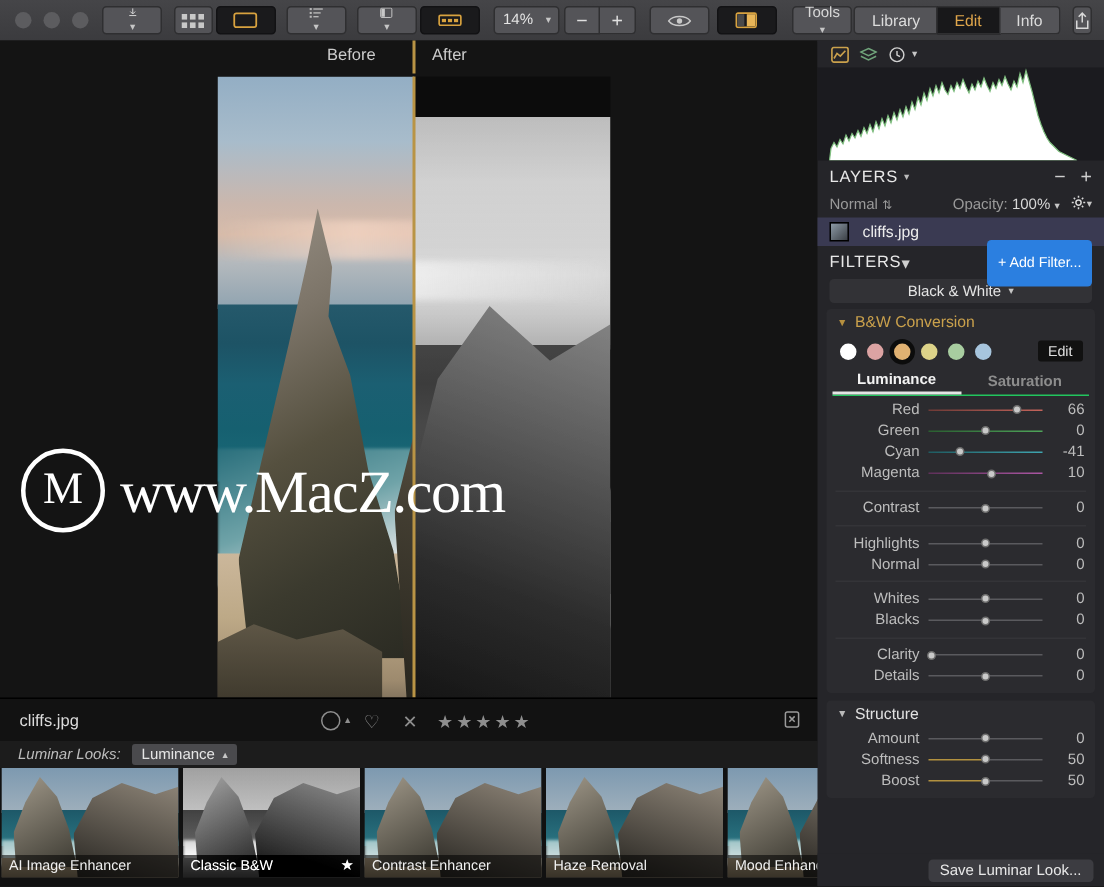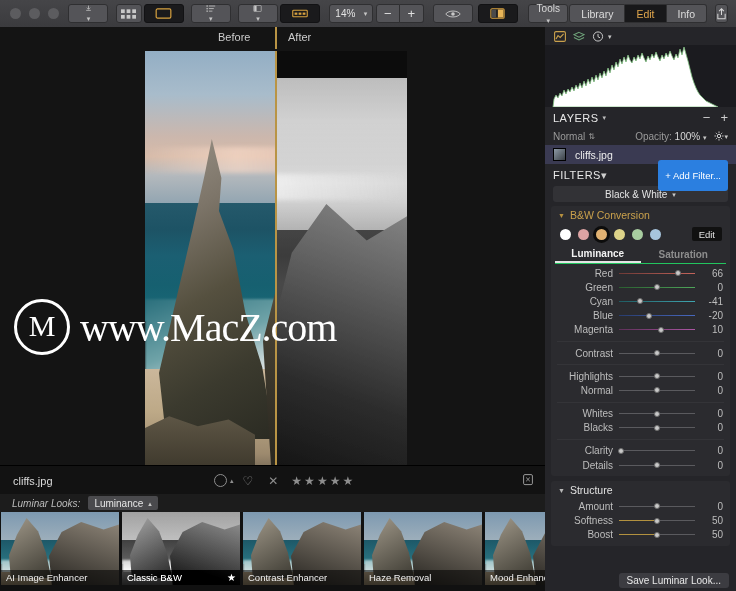--- a/index.html
+++ b/index.html
@@ -566,28 +566,20 @@
       </div>
       <div class="srow">
         <span class="lab">Cyan</span>
         <span class="track">
           <span class="line" style="background:linear-gradient(90deg,#1f5b61,#3fa5b0);"></span>
           <span class="knob" style="left:28%;"></span>
         </span>
         <span class="val">-41</span>
       </div>
       <div class="srow">
-        <span class="lab">Blue</span>
-        <span class="track">
-          <span class="line" style="background:linear-gradient(90deg,#283c6e,#4868be);"></span>
-          <span class="knob" style="left:39%;"></span>
-        </span>
-        <span class="val">-20</span>
-      </div>
-      <div class="srow">
         <span class="lab">Magenta</span>
         <span class="track">
           <span class="line" style="background:linear-gradient(90deg,#5e3059,#ab56a3);"></span>
           <span class="knob" style="left:55%;"></span>
         </span>
         <span class="val">10</span>
       </div>
 
       <div class="divider"></div>
 

